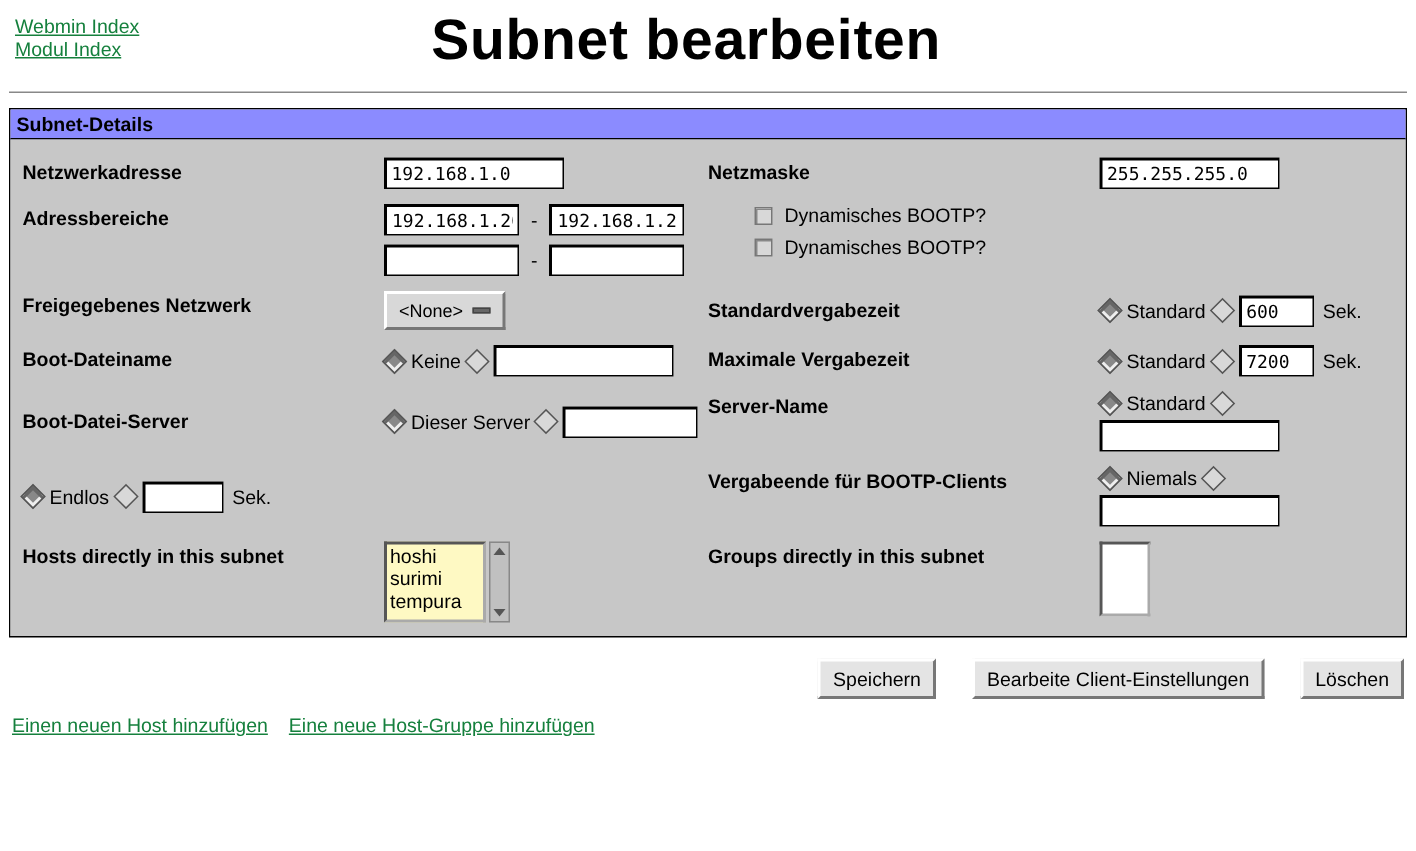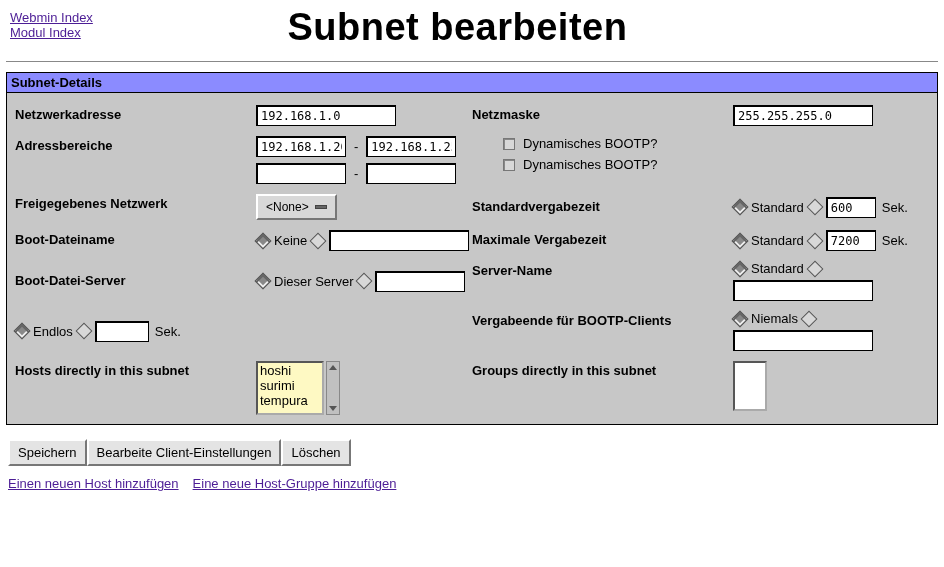--- a/index.html
+++ b/index.html
@@ -4,21 +4,21 @@
 <style>
   * { box-sizing: border-box; }
   body {
     margin: 0;
     padding: 6px;
     font-family: Helvetica, Arial, sans-serif;
     font-size: 13px;
     background: #fff;
     width: 944px;
   }
-  a { color: #4c1d95; text-decoration: underline; }
+  a { color: #15803d; text-decoration: underline; }
   .topbar { display: flex; align-items: flex-start; }
   .nav-links { display: flex; flex-direction: column; padding: 4px 4px 0 4px; }
   .title {
     font-size: 38px;
     font-weight: 900;
     letter-spacing: 0.5px;
     margin: 0 0 6px 0;
     flex: 1;
     text-align: center;
     padding-right: 120px;
@@ -68,21 +68,21 @@
   input[type="text"] {
     font-family: monospace;
     font-size: 12px;
     border: 1px solid #000;
     border-top-width: 2px;
     border-left-width: 2px;
     background: #fff;
     height: 21px;
     padding: 1px 3px;
   }
-  .w140 { width: 140px; }
+  .w140 { width: 120px; }
   .w90  { width: 90px; }
   .w54  { width: 54px; }
   .w50  { width: 50px; }
   .radio {
     display: inline-block;
     width: 12px;
     height: 12px;
     border: 1px solid #555;
     transform: rotate(45deg);
     background: #d8d8d8;
@@ -150,22 +150,23 @@
     border-top-color: #fff;
     border-left-color: #fff;
     background: #e4e4e4;
     padding: 4px 8px;
     font-size: 13px;
     cursor: pointer;
     font-family: inherit;
   }
   .btn-row {
     display: flex;
-    justify-content: flex-start;
+    justify-content: flex-end;
     margin: 14px 2px 10px 2px;
+    gap: 24px;
   }
   .bottom-links {
     display: flex;
     gap: 14px;
     padding: 0 2px 8px 2px;
   }
   .sek { padding-left: 2px; }
   .range-sep { padding: 0 4px; }
   .stack-lines > div { display: flex; align-items: center; gap: 4px; margin-bottom: 6px; }
   .stack-lines > div:last-child { margin-bottom: 0; }

